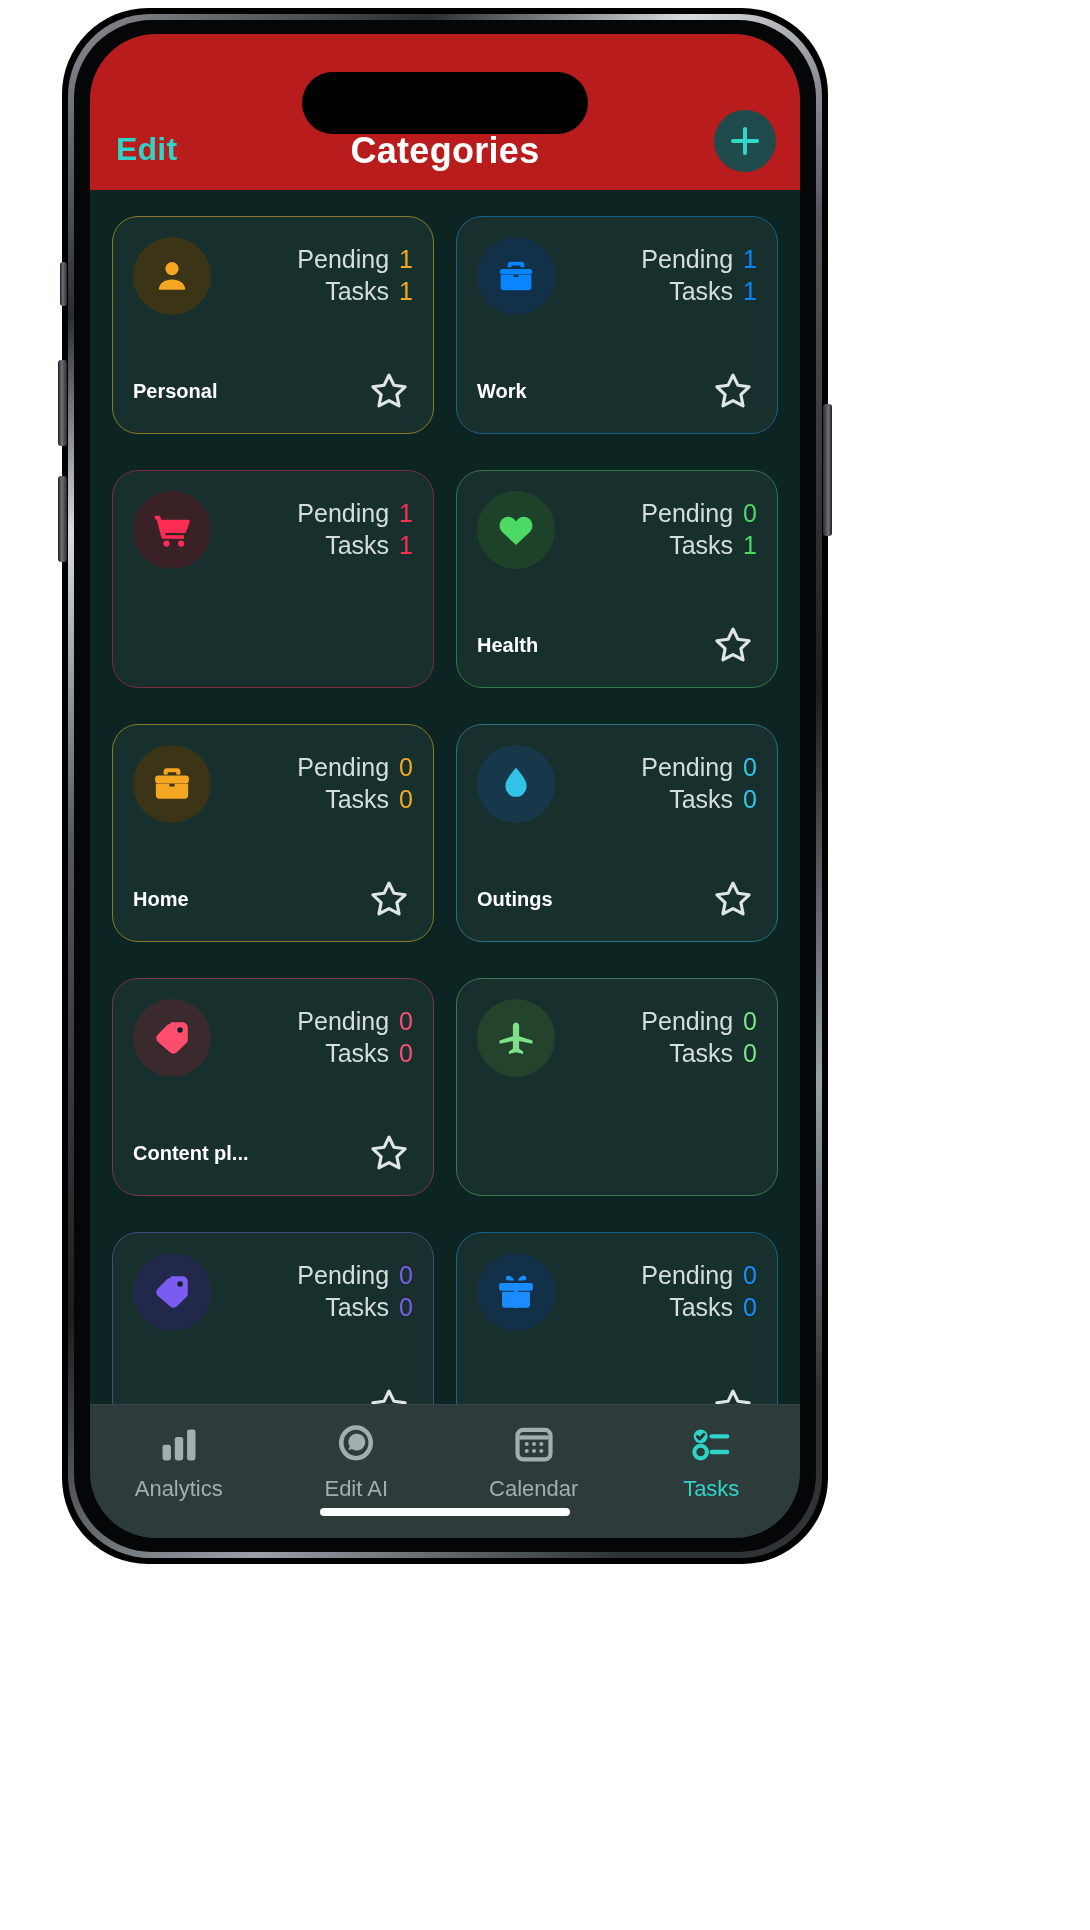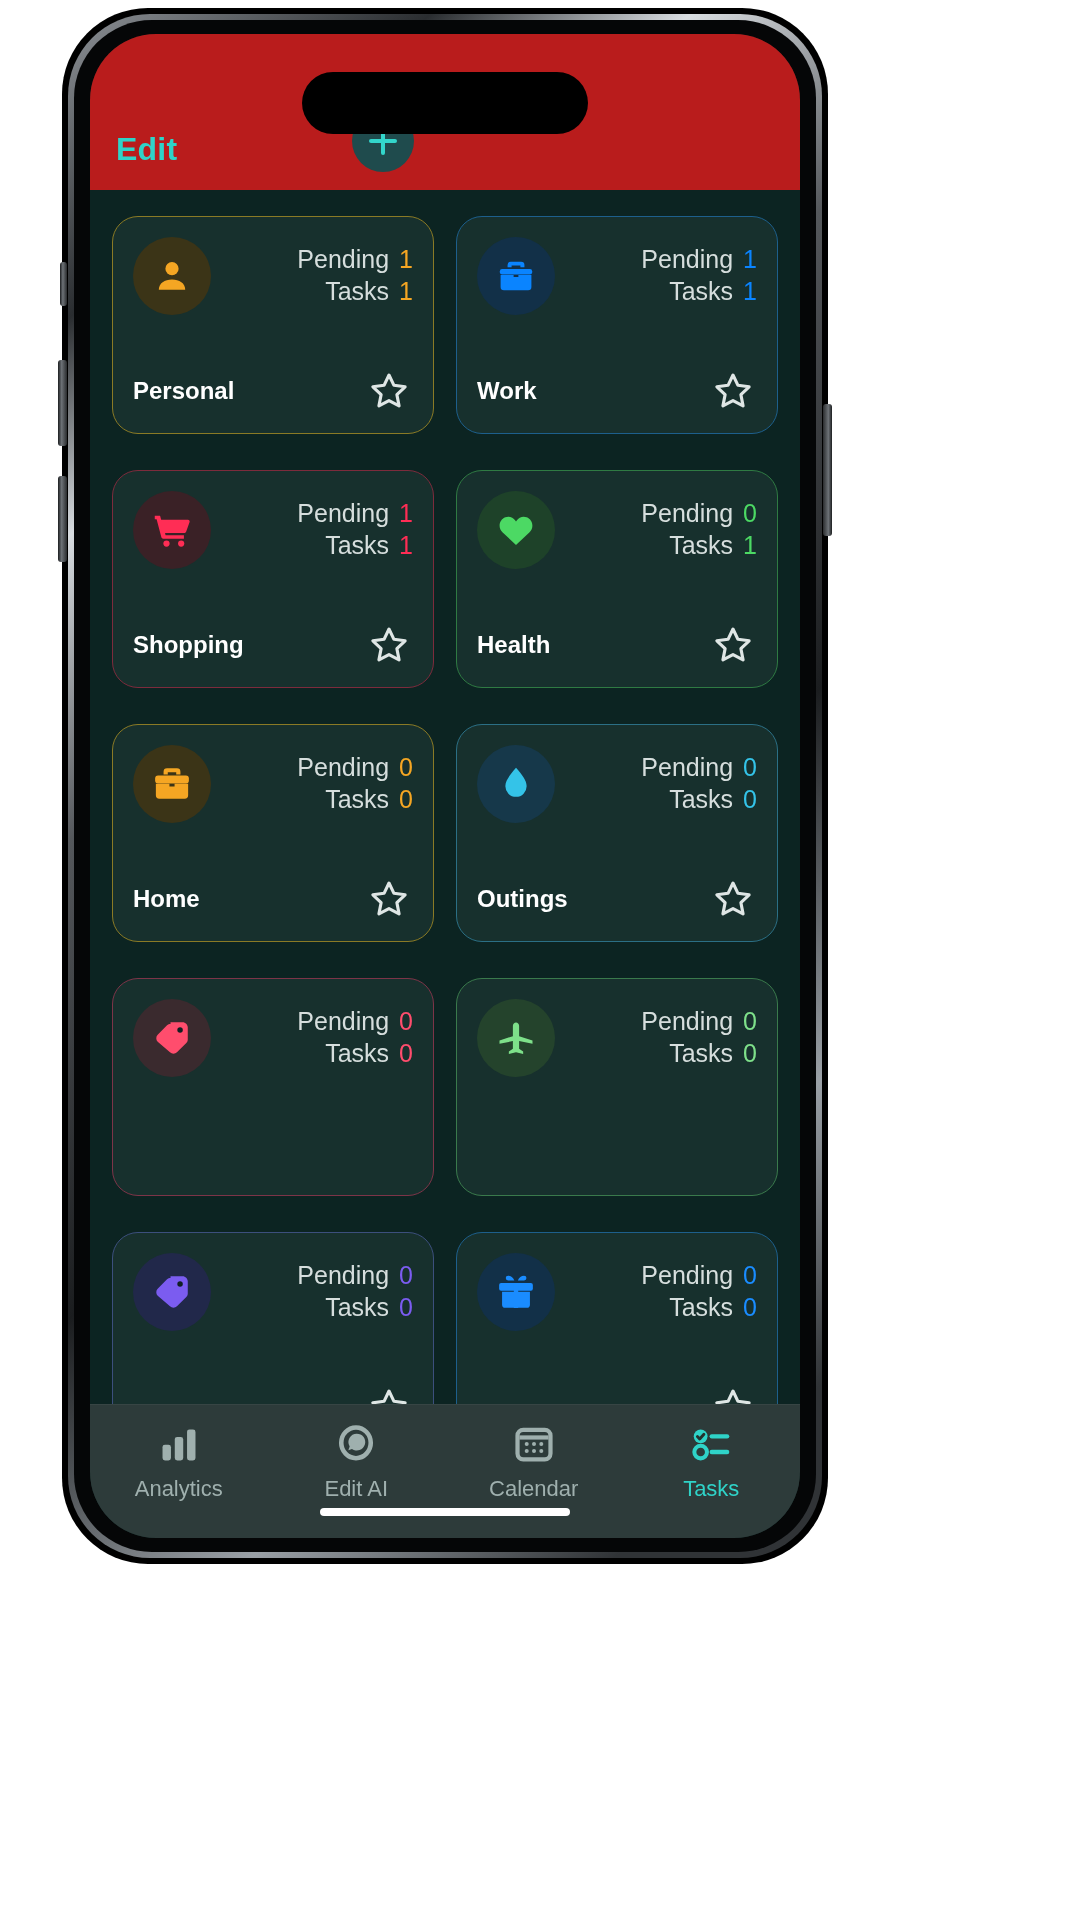--- a/index.html
+++ b/index.html
@@ -159,21 +159,21 @@
     line-height: 1.28;
     white-space: nowrap;
   }
   .stat-row .num { margin-left: 10px; font-weight: normal; }
   .card-bottom {
     display: flex;
     align-items: center;
     justify-content: space-between;
   }
   .card-title {
-    font-size: 24px;
+    font-size: 20px;
     font-weight: bold;
     color: #ffffff;
     white-space: nowrap;
     overflow: hidden;
   }
   .star-btn { width: 48px; height: 48px; display:flex; align-items:center; justify-content:center; cursor: pointer; }
 
   
   .tabbar {
     flex: 0 0 auto;
@@ -221,20 +221,21 @@
   <div class="side-btn btn-power"></div>
 
   <div class="screen">
 
     <div class="island"></div>
 
     <div class="navbar">
       <div class="nav-left">
         <button class="nav-edit">Edit</button>
       </div>
+      <div class="nav-title">Categories</div>
       <div class="nav-right">
         <div class="add-btn">
           <span class="plus-h"></span>
           <span class="plus-v"></span>
         </div>
       </div>
     </div>
 
     <div class="content">
       <div class="grid" id="grid">
@@ -290,28 +291,20 @@
                   <path d="M2.6 4.2h2.9l0.6 2.2h14.6c0.7 0 1.1 0.6 0.9 1.2l-1.9 5.3c-0.2 0.5-0.6 0.8-1.1 0.8H8.2l0.3 1.2h10v1.9H7.2c-0.5 0-0.9-0.3-1-0.8L3.6 6.1H2.6z"></path>
                   <circle cx="9" cy="19.4" r="1.7"></circle>
                   <circle cx="17" cy="19.4" r="1.7"></circle>
                 </svg>
               </div>
               <div class="stats">
                 <div class="stat-row"><span>Pending</span><span class="num" style="color:#ff2d55">1</span></div>
                 <div class="stat-row"><span>Tasks</span><span class="num" style="color:#ff2d55">1</span></div>
               </div>
             </div>
-            <div class="card-bottom">
-              <div class="card-title">Shopping</div>
-              <div class="star-btn">
-                <svg width="44" height="44" viewBox="0 0 24 24" fill="none" stroke="#dfe6e5" stroke-width="1.7" stroke-linejoin="round">
-                  <path d="M12 3.3l2.7 5.6 6.1 0.8-4.5 4.3 1.2 6.1L12 17.2 6.5 20.1l1.2-6.1L3.2 9.7l6.1-0.8z"></path>
-                </svg>
-              </div>
-            </div>
           </div>
           <div class="card" style="border-color: rgb(47, 122, 67);">
             <div class="card-top">
               <div class="icon-circle" style="background:#1e4229">
                 <svg width="44" height="44" viewBox="0 0 24 24" fill="#4cd964">
                   <path d="M12 20.2 4.6 13.2C2 10.7 2.8 6.4 6.2 5.1c2-0.8 4.2 0 5.4 1.7l0.4 0.6 0.4-0.6c1.2-1.7 3.4-2.5 5.4-1.7 3.4 1.3 4.2 5.6 1.6 8.1z"></path>
                 </svg>
               </div>
               <div class="stats">
                 <div class="stat-row"><span>Pending</span><span class="num" style="color:#4cd964">0</span></div>
@@ -375,20 +368,28 @@
             <div class="card-top">
               <div class="icon-circle" style="background:#3a2a2e">
                 <svg width="44" height="44" viewBox="0 0 24 24" fill="#ff4d6d">
                   <path d="M11.2 3.4h6.6c1.5 0 2.8 1.3 2.8 2.8v6.6c0 0.7-0.3 1.4-0.8 1.9l-5.1 5.1a2.7 2.7 0 0 1-3.8 0L4.2 14a2.7 2.7 0 0 1 0-3.8l5.1-5.1c0.5-0.5 1.2-0.7 1.9-0.7z"></path>
                   <circle cx="16.4" cy="7.6" r="1.5" fill="#102022"></circle>
                 </svg>
               </div>
               <div class="stats">
                 <div class="stat-row"><span>Pending</span><span class="num" style="color:#ff4d6d">0</span></div>
                 <div class="stat-row"><span>Tasks</span><span class="num" style="color:#ff4d6d">0</span></div>
+              </div>
+            </div>
+            <div class="card-bottom">
+              <div class="card-title">Content pl...</div>
+              <div class="star-btn">
+                <svg width="44" height="44" viewBox="0 0 24 24" fill="none" stroke="#dfe6e5" stroke-width="1.7" stroke-linejoin="round">
+                  <path d="M12 3.3l2.7 5.6 6.1 0.8-4.5 4.3 1.2 6.1L12 17.2 6.5 20.1l1.2-6.1L3.2 9.7l6.1-0.8z"></path>
+                </svg>
               </div>
             </div>
           </div>
           <div class="card" style="border-color: rgb(58, 122, 76);">
             <div class="card-top">
               <div class="icon-circle" style="background:#24432c">
                 <svg width="44" height="44" viewBox="0 0 24 24" fill="#7ee08a">
                   <path d="M21 13.3 13.7 11V5.3c0-0.9-0.8-1.7-1.7-1.7s-1.7 0.8-1.7 1.7V11L3 13.3v1.9l7.3-1.5v4.2l-2.2 1.5v1.3l3.9-0.9 3.9 0.9v-1.3l-2.2-1.5v-4.2l7.3 1.5z"></path>
                 </svg>
               </div>

